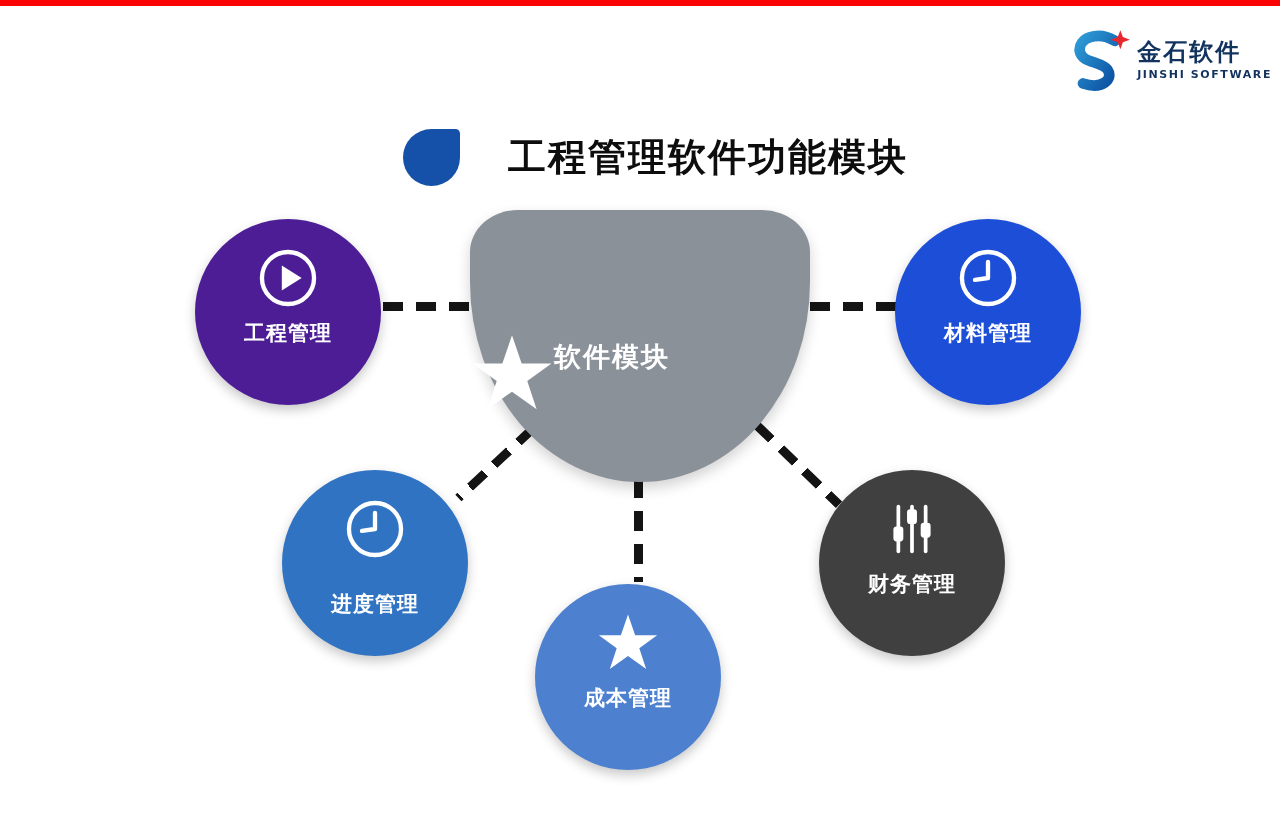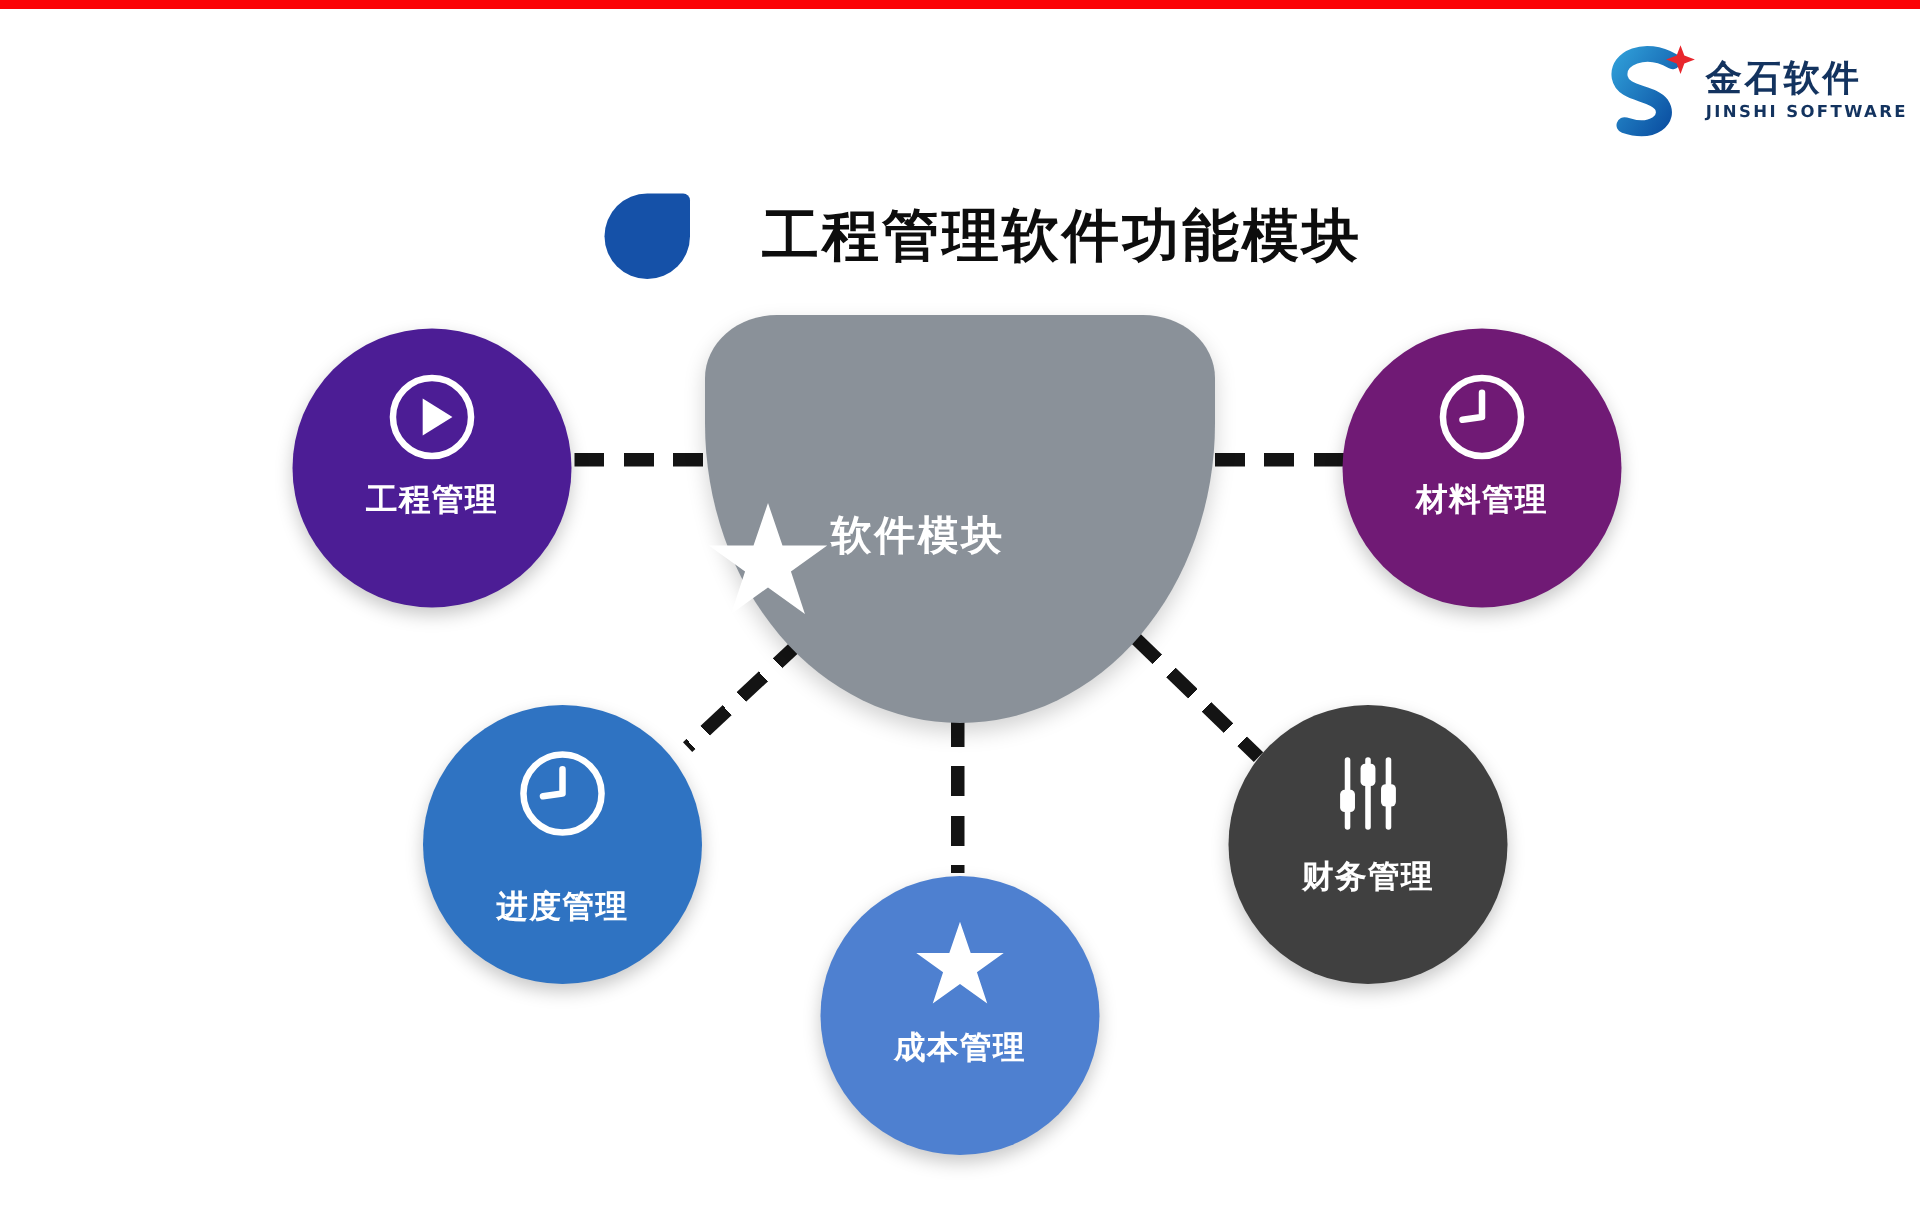--- a/index.html
+++ b/index.html
@@ -51,21 +51,21 @@
   .node{
     position:absolute;width:186px;height:186px;border-radius:50%;
     display:flex;flex-direction:column;align-items:center;
     box-shadow:0 5px 12px rgba(0,0,0,.22);
   }
   .node-icon{width:62px;height:62px;margin-top:28px;}
   .node-label{color:#fff;font-size:21px;font-weight:800;margin-top:10px;letter-spacing:1px;}
   #node-1{left:195px;top:219px;}
   #node-2{left:895px;top:219px;}
   #node-3{left:282px;top:470px;gap:20px;}
-  #node-4{left:547px;top:584px;}
+  #node-4{left:535px;top:584px;}
   #node-5{left:819px;top:470px;}
 </style>
 </head>
 <body>
 
 <div class="slide">
 
   <div class="top-bar" style="background-color: rgb(251, 2, 5);"></div>
 
   <div class="logo">
@@ -104,21 +104,21 @@
   </div>
 
   <div id="node-1" class="node" style="background-color: #4c1d95;">
     <svg class="node-icon" viewBox="0 0 100 100">
       <circle cx="50" cy="50" r="42" fill="none" stroke="#ffffff" stroke-width="7"></circle>
       <polygon points="40,30 40,70 72,50" fill="#ffffff"></polygon>
     </svg>
     <div class="node-label">工程管理</div>
   </div>
 
-  <div id="node-2" class="node" style="background-color: #701a75;">
+  <div id="node-2" class="node" style="background-color: #1d4ed8;">
     <svg class="node-icon" viewBox="0 0 100 100">
       <circle cx="50" cy="50" r="42" fill="none" stroke="#ffffff" stroke-width="7"></circle>
       <path d="M50 50 L50 24 M50 50 L29 53" stroke="#ffffff" stroke-width="7" stroke-linecap="round" fill="none"></path>
     </svg>
     <div class="node-label">材料管理</div>
   </div>
 
   <div id="node-3" class="node" style="background-color: rgb(47, 115, 194);">
     <svg class="node-icon" viewBox="0 0 100 100">
       <circle cx="50" cy="50" r="42" fill="none" stroke="#ffffff" stroke-width="7"></circle>

